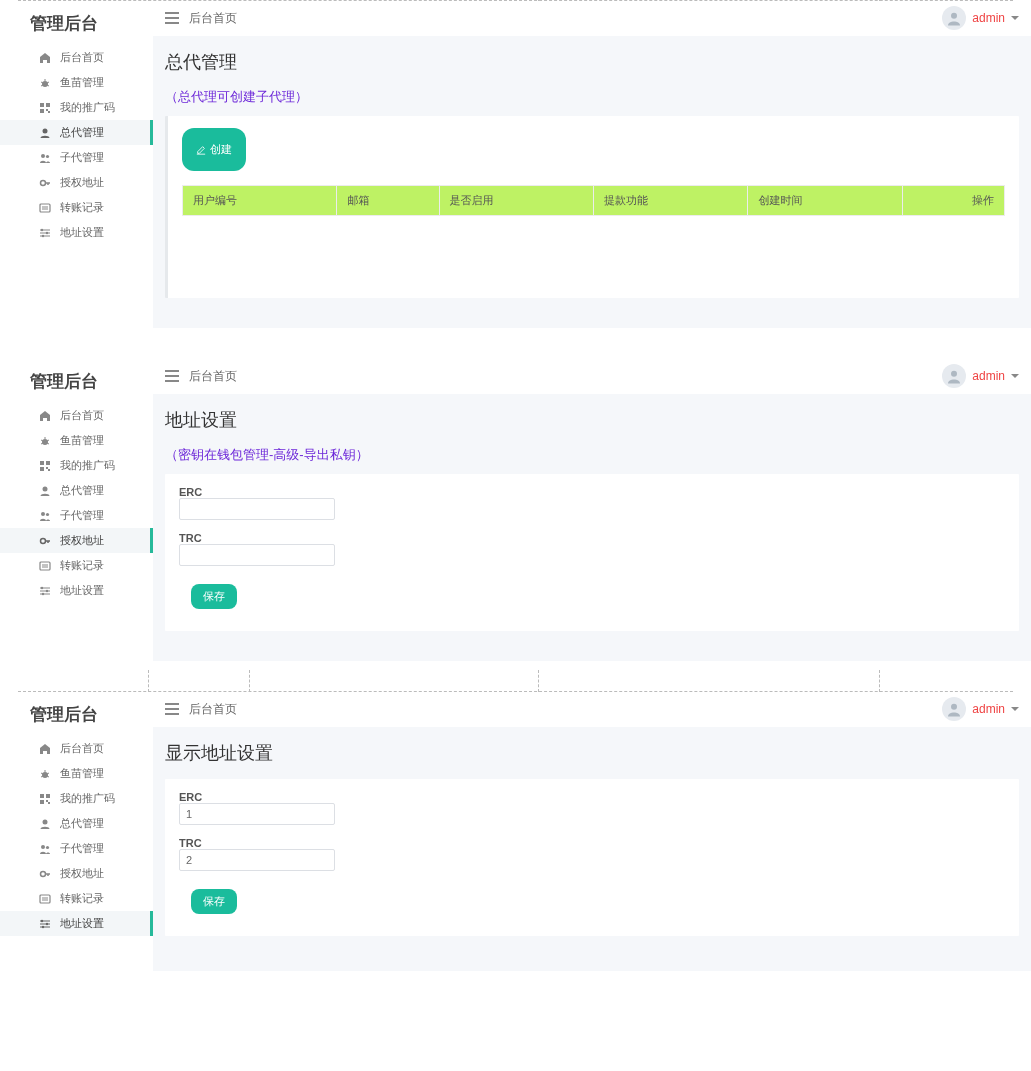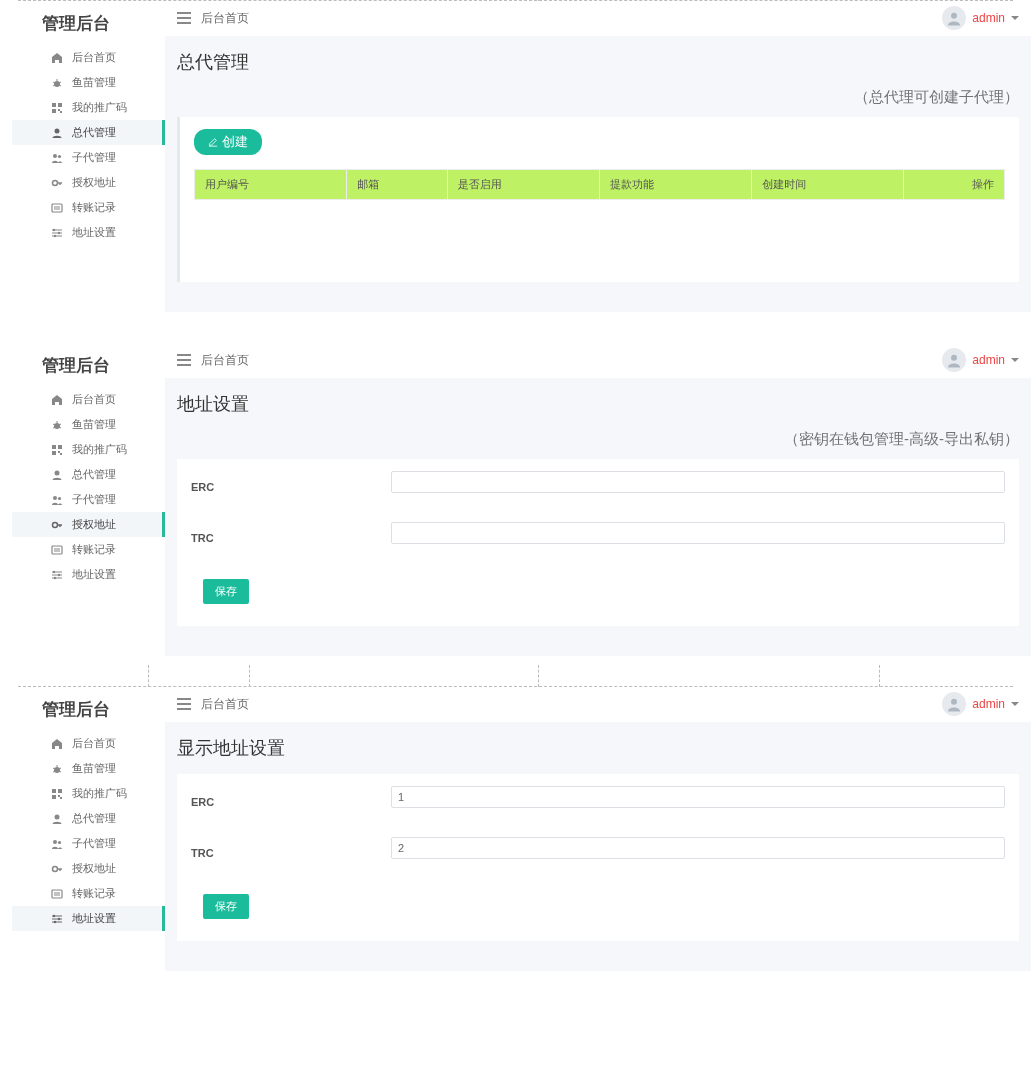--- a/index.html
+++ b/index.html
@@ -8,60 +8,60 @@
   .panel { width: 1031px; position: relative; }
   .panel + .panel { margin-top: 30px; }
 
   .dashed-top { border-top: 1px dashed #bbb; position: absolute; left: 18px; right: 18px; top: 0; }
   .dashed-top::before, .dashed-top::after { content: ""; position: absolute; top: -22px; height: 22px; border-left: 1px dashed #bbb; border-right: 1px dashed #bbb; }
   .dashed-top::before { left: 130px; width: 100px; }
   .dashed-top::after  { left: 520px; width: 340px; }
 
   .layout { display: flex; width: 100%; }
 
-  .sidebar { width: 153px; background: #fff; padding-top: 6px; margin-left: 12px; }
+  .sidebar { width: 153px; background: #fff; padding-top: 6px; }
   .sidebar-title { font-size: 17px; font-weight: 600; color: #444; padding: 6px 0 10px 30px; }
   .side-item { display: flex; align-items: center; height: 25px; padding-left: 38px; font-size: 11px; color: #666; cursor: pointer; border-right: 3px solid transparent; }
   .side-item.active { background: #f3f6f8; border-right: 3px solid #26b99a; color: #444; }
   .side-item .ico { width: 14px; height: 14px; display: inline-flex; align-items: center; justify-content: center; margin-right: 8px; color: #888; font-size: 11px; }
   .side-item.active .ico { color: #666; }
 
   .main { flex: 1; background: #f5f7fa; min-height: 300px; }
 
   .topbar { height: 36px; background: #fff; display: flex; align-items: center; padding: 0 12px; justify-content: space-between; }
   .topbar-left { display: flex; align-items: center; gap: 10px; color: #666; font-size: 12px; }
   .hamburger { width: 14px; height: 12px; display: flex; flex-direction: column; justify-content: space-between; cursor: pointer; }
   .hamburger span { display: block; height: 2px; background: #888; width: 100%; }
   .topbar-right { display: flex; align-items: center; gap: 6px; cursor: pointer; }
   .avatar { width: 24px; height: 24px; border-radius: 50%; background: #e6eaef; display: flex; align-items: center; justify-content: center; }
   .avatar svg { fill: #aeb8c2; }
   .username { color: #ef4444; font-size: 12px; }
   .caret { width: 0; height: 0; border-left: 4px solid transparent; border-right: 4px solid transparent; border-top: 4px solid #888; }
 
   .page-body { padding: 14px 12px 30px 12px; }
   .page-title { font-size: 18px; font-weight: 500; color: #333; margin-bottom: 14px; }
-  .red-note { text-align: right; color: #737373; font-size: 15px; margin-bottom: 10px; }
+  .red-note { text-align: left; color: #6d28d9; font-size: 13px; margin-bottom: 10px; }
 
   .card { background: #fff; border-left: 3px solid #e6e9ec; padding: 12px 14px 22px 14px; border-radius: 1px; }
   .card.plain { border-left: none; }
 
-  .btn-create { display: inline-flex; align-items: center; gap: 4px; background: #1abc9c; color: #fff; border: none; border-radius: 12px; padding: 4px 14px; font-size: 13px; cursor: pointer; }
+  .btn-create { display: inline-flex; align-items: center; gap: 4px; background: #1abc9c; color: #fff; border: none; border-radius: 12px; padding: 14px 14px; font-size: 11px; cursor: pointer; }
   .btn-create svg { fill: #fff; }
 
   table.tbl { width: 100%; border-collapse: collapse; margin-top: 14px; }
   table.tbl th { font-size: 11px; font-weight: 500; color: #555; text-align: left; padding: 7px 10px; border: 1px solid #ececec; background: #bef264; }
   table.tbl th.ops { text-align: right; }
   .tbl-empty-space { height: 60px; }
 
-  .form-row { display: flex; align-items: flex-end; margin-bottom: 29px; }
+  .form-row { display: flex; align-items: flex-start; margin-bottom: 12px; flex-direction: column; }
   .form-row label { width: 200px; font-size: 11px; font-weight: 600; color: #555; }
   .form-row .inwrap { flex: 1; }
   .form-row input[type="text"] { width: 100%; height: 22px; border: 1px solid #dcdfe4; border-radius: 2px; padding: 0 6px; font-size: 11px; color: #666; background: #fff; }
   .form-actions { padding-left: 12px; padding-top: 6px; }
-  .btn-save { background: #1abc9c; color: #fff; border: none; padding: 5px 12px; font-size: 11px; border-radius: 2px; cursor: pointer; }
+  .btn-save { background: #1abc9c; color: #fff; border: none; padding: 5px 12px; font-size: 11px; border-radius: 8px; cursor: pointer; }
 
   .svg-ico { width: 12px; height: 12px; }
 </style>
 </head>
 <body>
 
 <svg width="0" height="0" style="position:absolute">
   <defs>
     <g id="i-home">
         <path d="M6 1 L11 5 V11 H8 V8 H4 V11 H1 V5 Z"></path>

